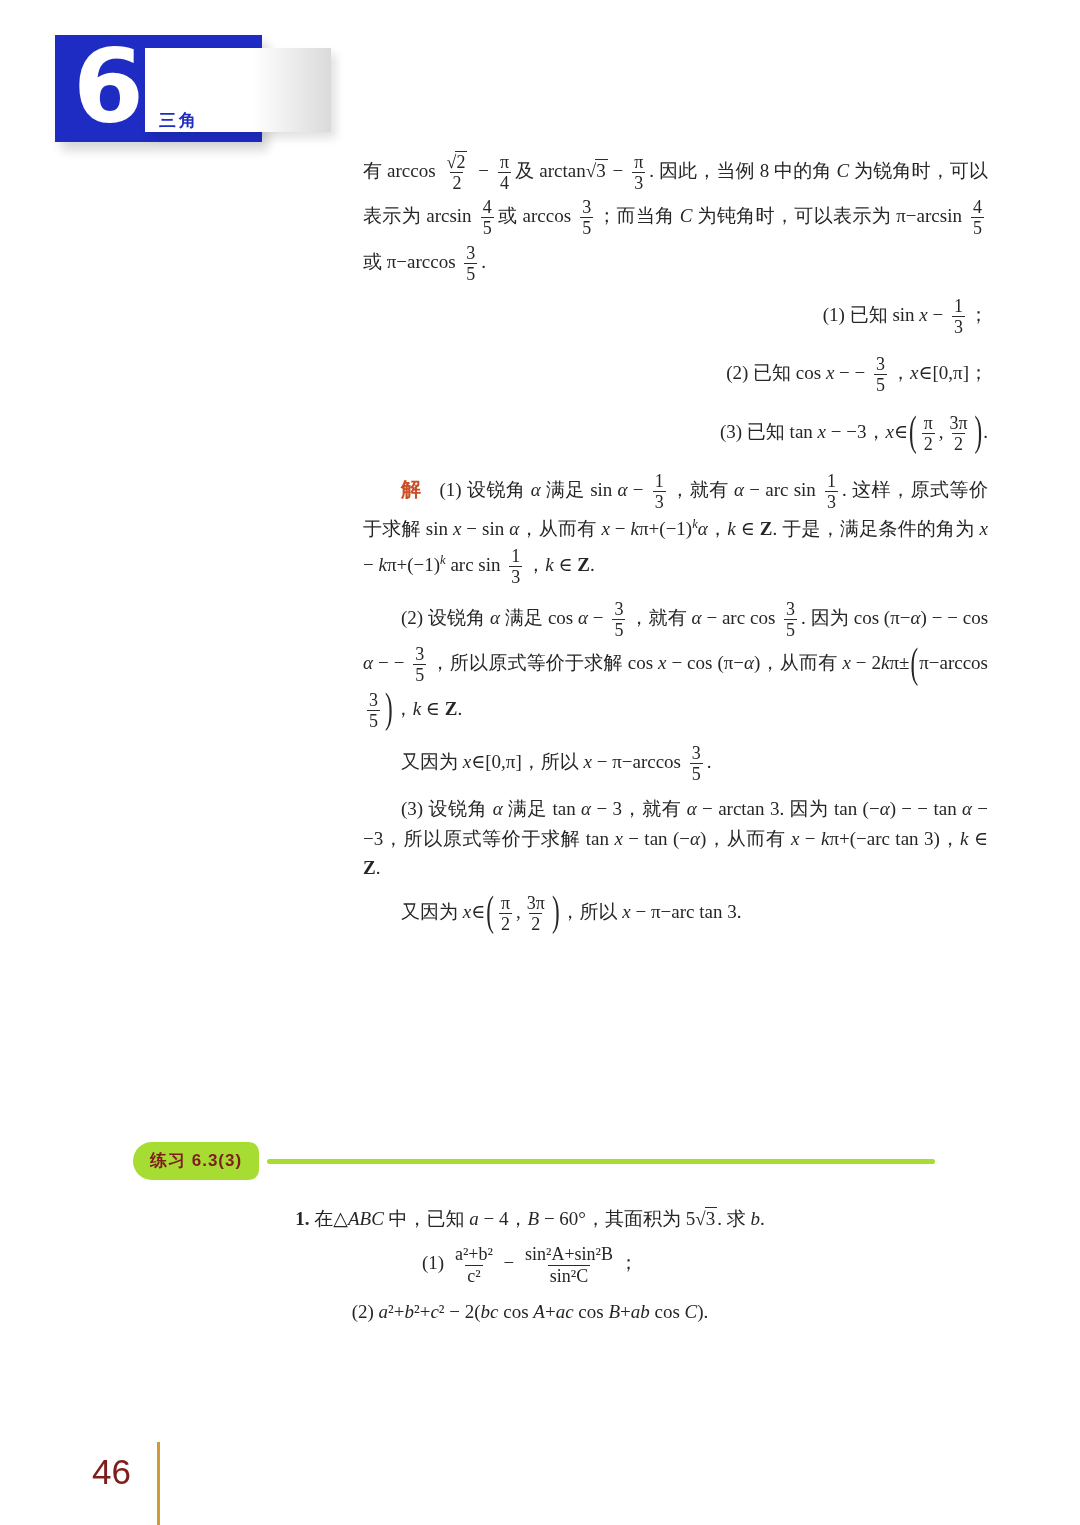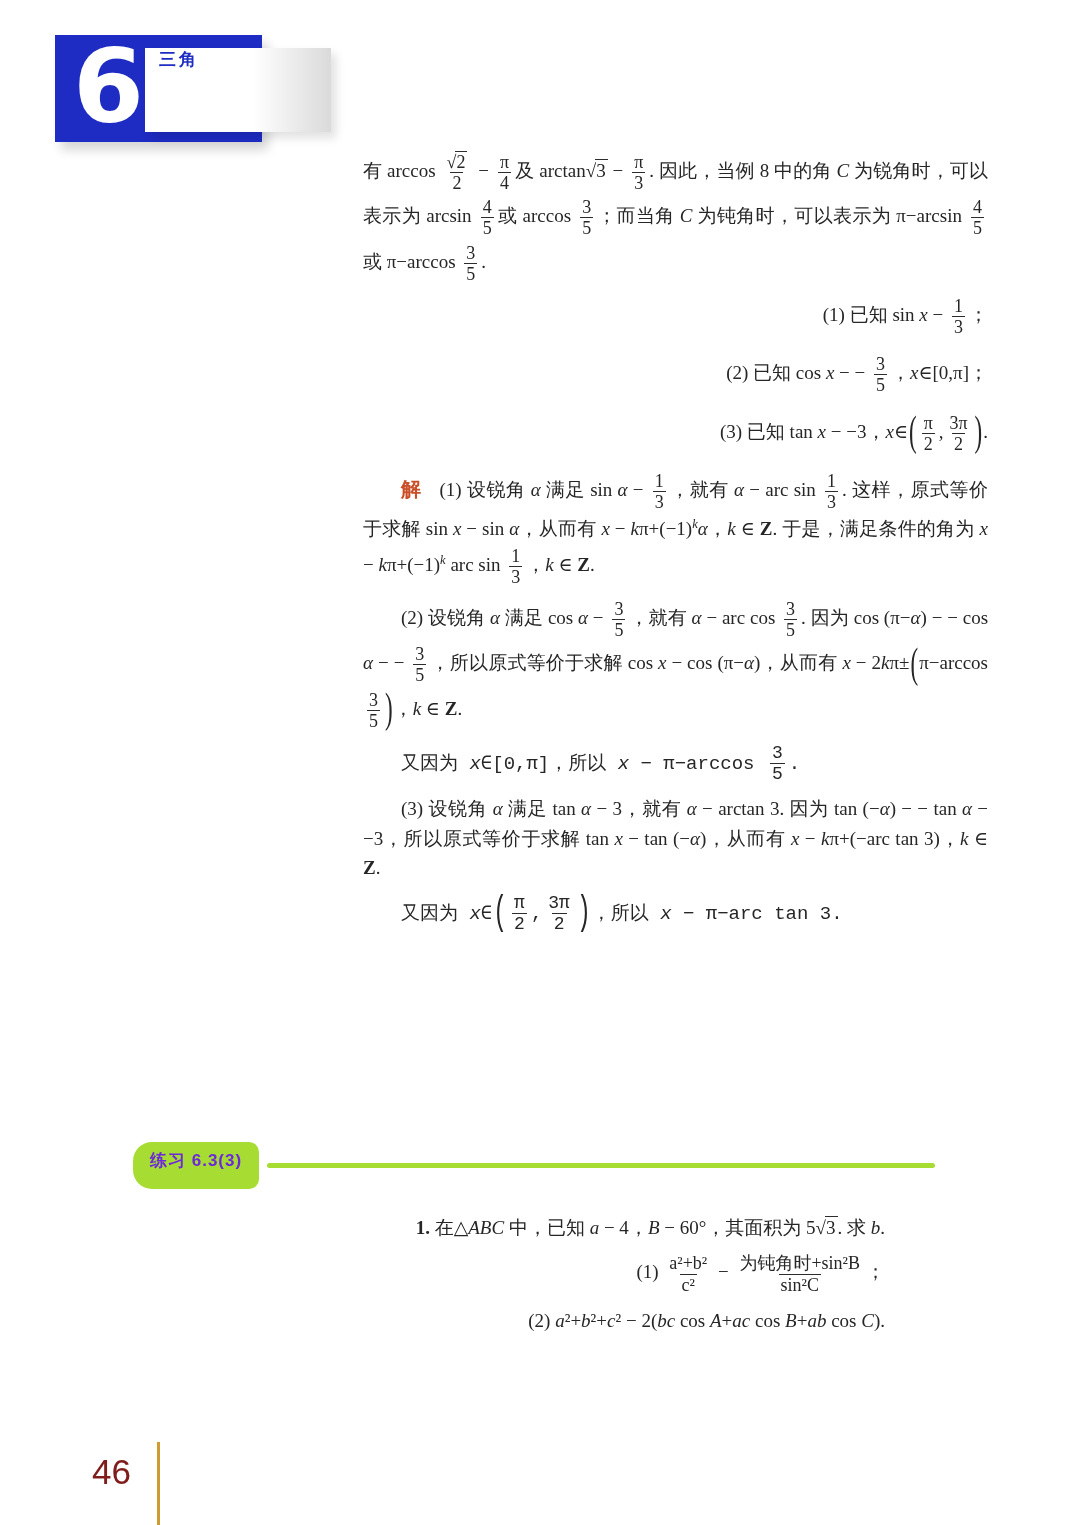--- a/index.html
+++ b/index.html
@@ -18,35 +18,35 @@
   }
   .chapter-num{
     position:absolute;left:18px;top:50%;transform:translateY(-52%);
     font-family:"DejaVu Sans","Liberation Sans",sans-serif;font-weight:bold;
     font-size:102px;line-height:1;color:#ffffff;
   }
   .chapter-band{
     position:absolute;left:145px;top:48px;width:186px;height:84px;
     background:linear-gradient(to right,#ffffff 0%,#ffffff 58%,#dadada 100%);
     box-shadow:5px 6px 9px rgba(0,0,0,.12);
-    display:flex;align-items:flex-start;padding-left:14px;box-sizing:border-box;
+    display:flex;align-items:flex-end;padding-left:14px;box-sizing:border-box;
   }
   .chapter-title{
     color:#1e2cc4;font-family:"Liberation Sans","DejaVu Sans",sans-serif;
     font-weight:bold;font-size:17px;letter-spacing:3px;
   }
 
   
   .main-flow{position:absolute;left:363px;top:150px;width:625px;}
   .para{font-size:19px;line-height:1.55;text-align:justify;margin:0 0 8px;}
   .para.ex9-head{margin:10px 0 8px;text-align:left;}
   .para.item{margin-left:48px;margin-bottom:13px;text-align:right;}
   .para.sol{text-indent:38px;}
   .para.sol-first{text-indent:38px;margin-top:10px;}
-  .para.sol-note{text-indent:38px;text-align:left;font-family:Liberation Mono, monospace;}
+  .para.sol-note{text-indent:38px;text-align:left;}
 
   .cjk{}
   .rm{}
   .it{font-style:italic;}
   .bd{font-weight:bold;}
 
   .frac{
     display:inline-flex;flex-direction:column;align-items:center;
     vertical-align:middle;margin:2px 4px;font-size:18px;line-height:1.12;
     text-indent:0;
@@ -68,28 +68,28 @@
     font-family:"Liberation Sans","DejaVu Sans",sans-serif;font-weight:bold;
     font-size:17px;padding:5px 13px 6px;border-radius:15px 3px 3px 15px;
     margin-right:22px;text-indent:0;vertical-align:2px;
   }
   .solve-label{color:#c94e27;font-weight:bold;font-size:20px;margin-right:18px;}
 
   
   .exercise{position:absolute;left:133px;top:1142px;right:0;}
   .exercise-head{display:flex;align-items:center;}
   .exercise-badge{
-    background:#a7dc33;color:#6d28d9;
+    background:#a7dc33;color:#7f1d1d;
     font-family:"Liberation Sans","DejaVu Sans",sans-serif;font-weight:bold;
-    font-size:17px;padding:7px 17px 17px;border-radius:19px 10px 10px 19px;
+    font-size:17px;padding:7px 17px 8px;border-radius:19px 10px 10px 19px;
     letter-spacing:1px;
   }
   .exercise-line{height:5px;background:#a7dc33;border-radius:3px;margin-left:8px;width:668px;}
   .exercise-items{margin:24px 0 0 42px;width:710px;}
-  .ex-item{font-size:19px;line-height:1.55;margin-bottom:9px;text-align:right;}
+  .ex-item{font-size:19px;line-height:1.55;margin-bottom:9px;text-align:center;}
 
   
   .page-number{
     position:absolute;left:92px;top:1452px;
     font-family:"Liberation Sans","DejaVu Sans",sans-serif;
     font-size:35px;color:#7f1d1d;
   }
   .page-rule{position:absolute;left:157px;top:1442px;width:3px;height:83px;background:#d09b31;}
 </style>
 </head>
@@ -185,21 +185,21 @@
     <div class="exercise-head">
       <span class="exercise-badge">练习 6.3(3)</span>
       <span class="exercise-line"></span>
     </div>
     <div id="exercise-items" class="exercise-items">
         <div class="ex-item ex-item"><span class="bd">1.</span><span class="cjk"> 在</span><span class="rm">△</span><span class="it">ABC</span><span class="cjk"> 中，已知 </span><span class="it">a</span><span class="rm"> − 4</span><span class="cjk">，</span><span class="it">B</span><span class="rm"> − 60°</span><span class="cjk">，其面积为 </span><span class="rm">5</span><span><span class="sqrt-sym">√</span><span class="rad">3</span></span><span class="rm">. </span><span class="cjk">求 </span><span class="it">b</span><span class="rm">.</span></div>
         <div class="ex-item ex-item"><span class="rm">(1) </span><span class="frac">
             <span class="fn">a²+b²</span>
             <span class="fd">c²</span>
           </span><span class="rm"> − </span><span class="frac">
-            <span class="fn">为钝角时+sin²B</span>
+            <span class="fn">sin²A+sin²B</span>
             <span class="fd">sin²C</span>
           </span><span class="cjk">；</span></div>
         <div class="ex-item ex-item"><span class="rm">(2) </span><span class="it">a</span><span class="rm">²+</span><span class="it">b</span><span class="rm">²+</span><span class="it">c</span><span class="rm">² − 2(</span><span class="it">bc</span><span class="rm"> cos </span><span class="it">A</span><span class="rm">+</span><span class="it">ac</span><span class="rm"> cos </span><span class="it">B</span><span class="rm">+</span><span class="it">ab</span><span class="rm"> cos </span><span class="it">C</span><span class="rm">).</span></div>
       </div>
   </section>
 
   <footer>
     <span class="page-number">46</span>
     <span class="page-rule"></span>
   </footer>

